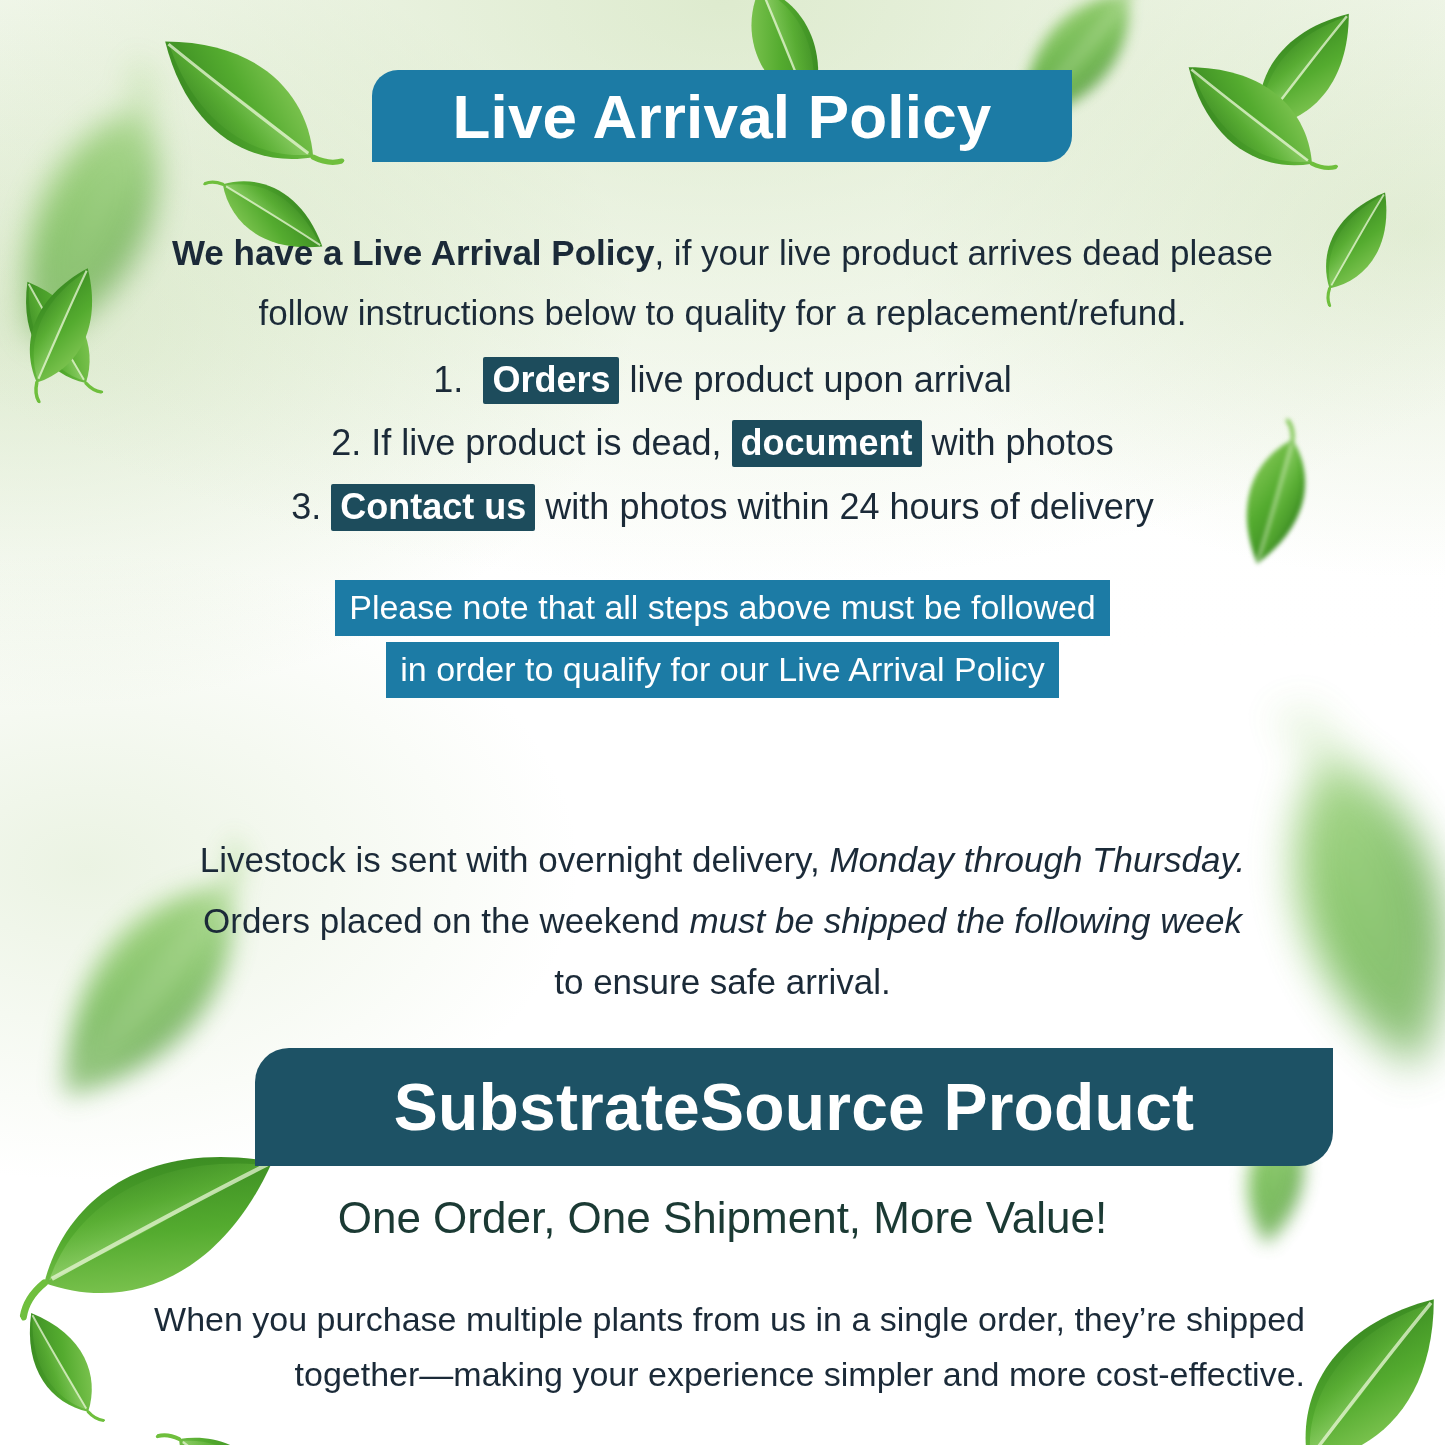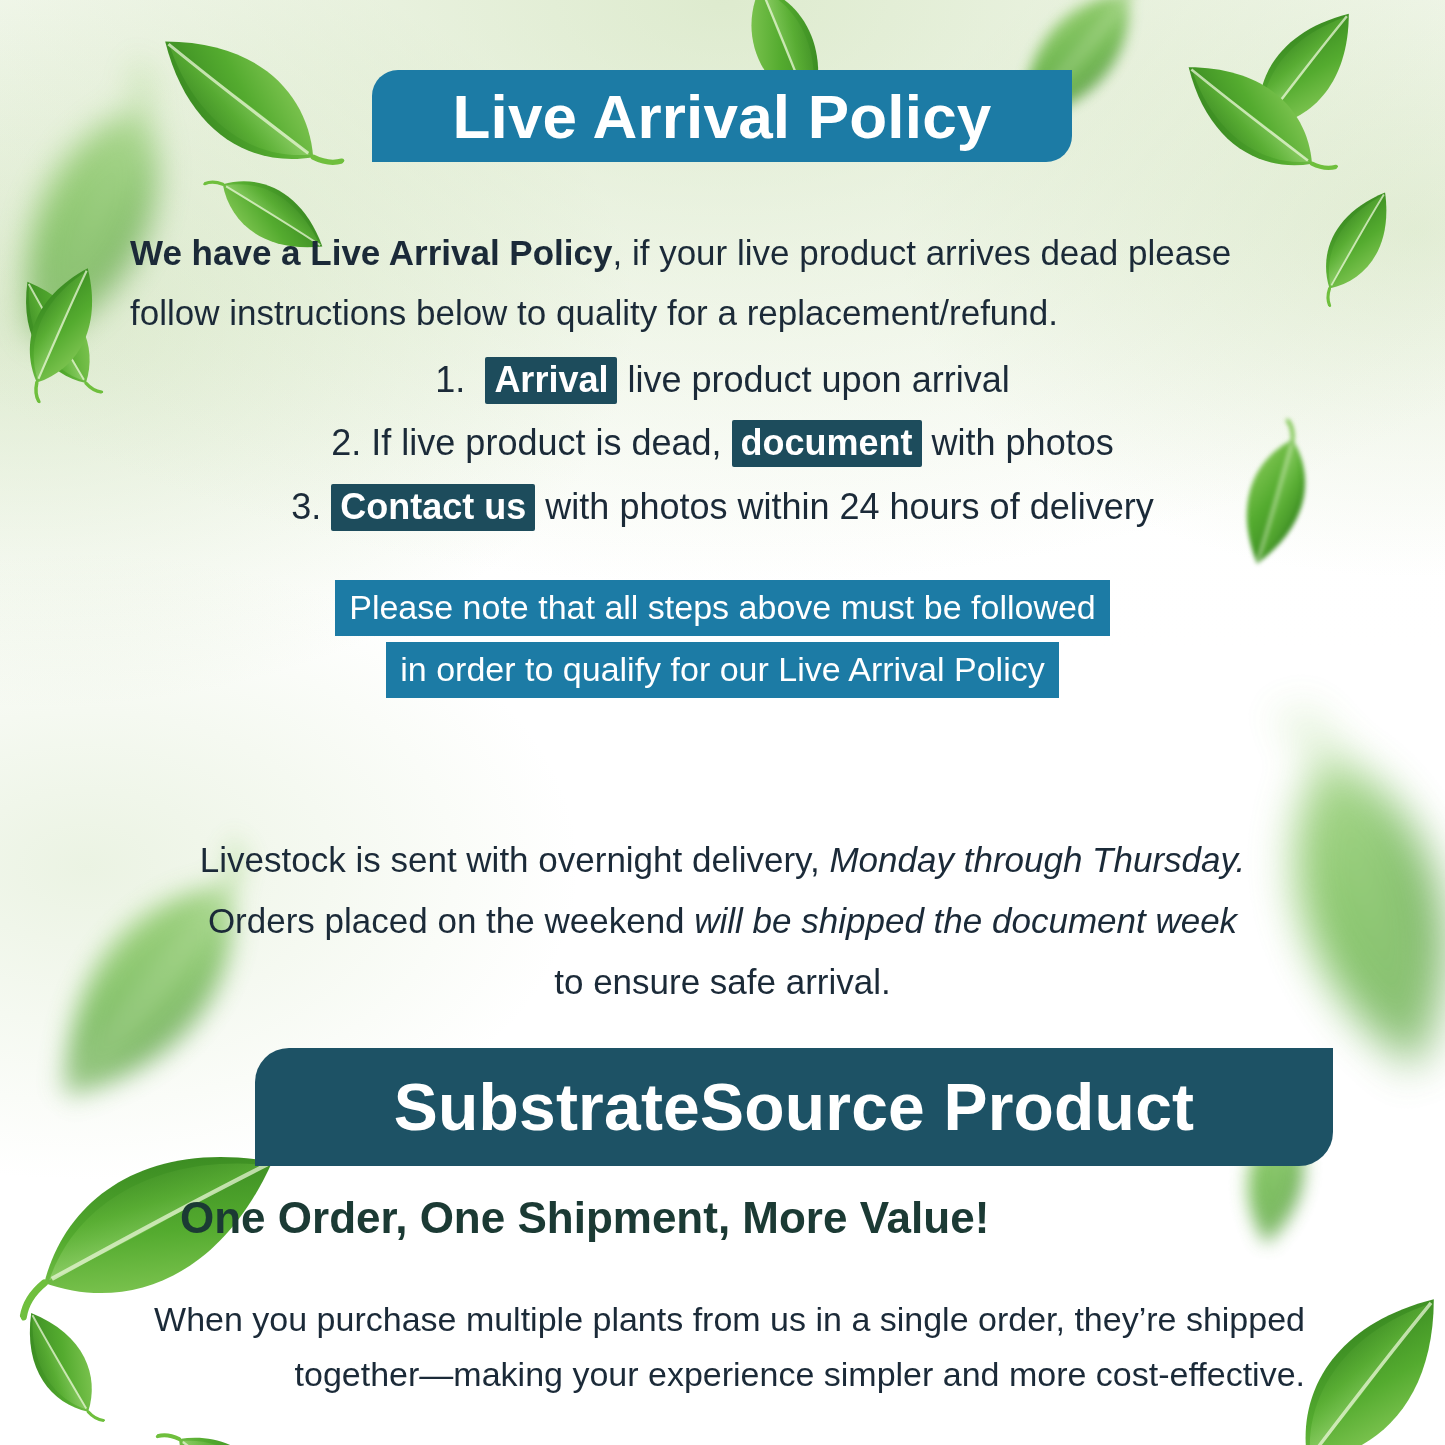--- a/index.html
+++ b/index.html
@@ -48,21 +48,21 @@
 
   #banner-substrate{
     left:255px;top:1048px;width:1078px;height:118px;
     background:#1d5265;
     border-radius:34px 0 34px 0;
     font-size:66px;
   }
 
   .intro{
     position:absolute;left:130px;top:188px;width:1185px;
-    text-align:left;
+    text-align:center;
     color:#1b2a38;
     font-size:35px;
     line-height:1.72;
   }
   .intro b{font-weight:bold;}
 
   .steps{
     position:absolute;left:160px;top:348px;width:1125px;
     text-align:center;
     color:#1b2a38;
@@ -91,22 +91,23 @@
 
   .shipping{
     position:absolute;left:180px;top:795px;width:1085px;
     text-align:center;color:#1b2a38;
     font-size:35px;line-height:1.74;
   }
   .shipping i{font-style:italic;text-align:center;}
 
   .subhead{
     position:absolute;left:180px;top:1193px;width:1085px;
+    text-align:center;
     color:#1b3a34;
-    font-weight:bold;
+    font-weight:normal;
     font-size:44px;
   }
 
   .outro{
     position:absolute;left:140px;top:1258px;width:1165px;
     text-align:right;color:#1b2a38;
     font-size:34px;line-height:1.62;
   }
 </style>
 </head>
@@ -234,33 +235,33 @@
 
 <div class="page">
 
   <div class="banner" id="banner-live">
     <span>Live Arrival Policy</span>
   </div>
 
   <p class="intro"><b>We have a Live Arrival Policy</b><span>, if your live product arrives dead please follow instructions below to quality for a replacement/refund.</span></p>
 
   <div class="steps">
-    <div class="step"><span>1.</span><span></span>&nbsp;&nbsp;<span class="hl-dark">Arrival</span><span> live product upon arrival</span></div>
+    <div class="step"><span>1.</span><span></span>&nbsp;&nbsp;<span class="hl-dark">Orders</span><span> live product upon arrival</span></div>
 
     <div class="step"><span>2.</span><span> If live product is dead, </span><span class="hl-dark">document</span><span> with photos</span></div>
 
     <div class="step"><span>3.</span><span> </span><span class="hl-dark">Contact us</span><span> with photos within 24 hours of delivery</span></div>
   </div>
 
   <div class="note">
     <div class="note-line"><span>Please note that all steps above must be followed</span></div>
     <div class="note-line"><span>in order to qualify for our Live Arrival Policy</span></div>
   </div>
 
-  <p class="shipping"><span>Livestock is sent with overnight delivery, </span><i>Monday through Thursday.</i><br><span>Orders placed on the weekend </span><i>will be shipped the document week</i><br><span>to ensure safe arrival.</span></p>
+  <p class="shipping"><span>Livestock is sent with overnight delivery, </span><i>Monday through Thursday.</i><br><span>Orders placed on the weekend </span><i>must be shipped the following week</i><br><span>to ensure safe arrival.</span></p>
 
   <div class="banner" id="banner-substrate">
     <span>SubstrateSource Product</span>
   </div>
 
   <div class="subhead">One Order, One Shipment, More Value!</div>
 
   <p class="outro"><span>When you purchase multiple plants from us in a single order, they’re shipped</span><br><span>together—making your experience simpler and more cost-effective.</span></p>
 
 </div>

